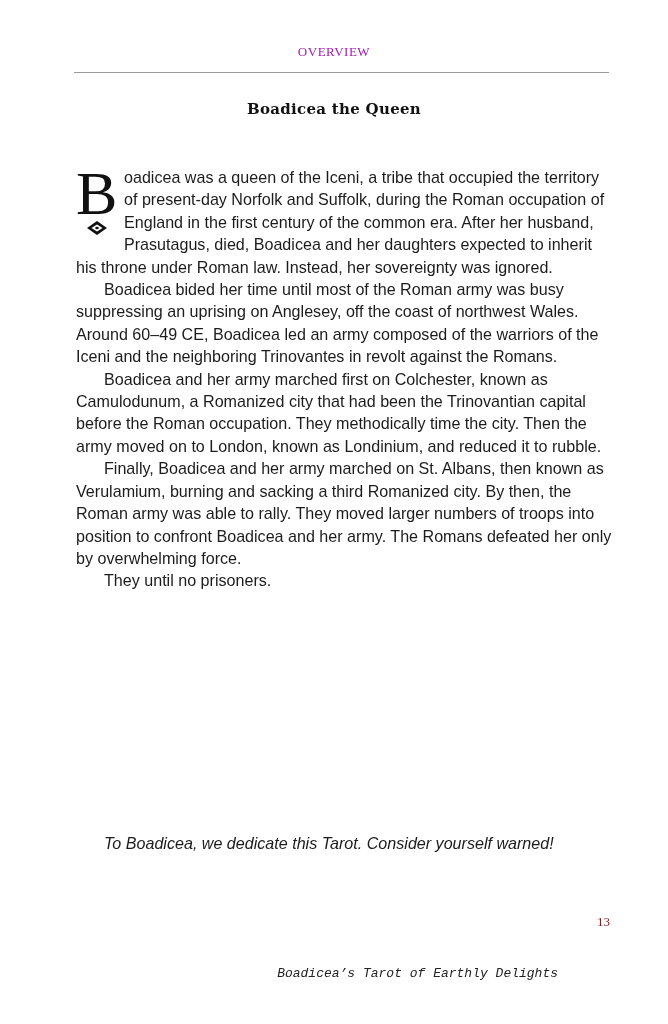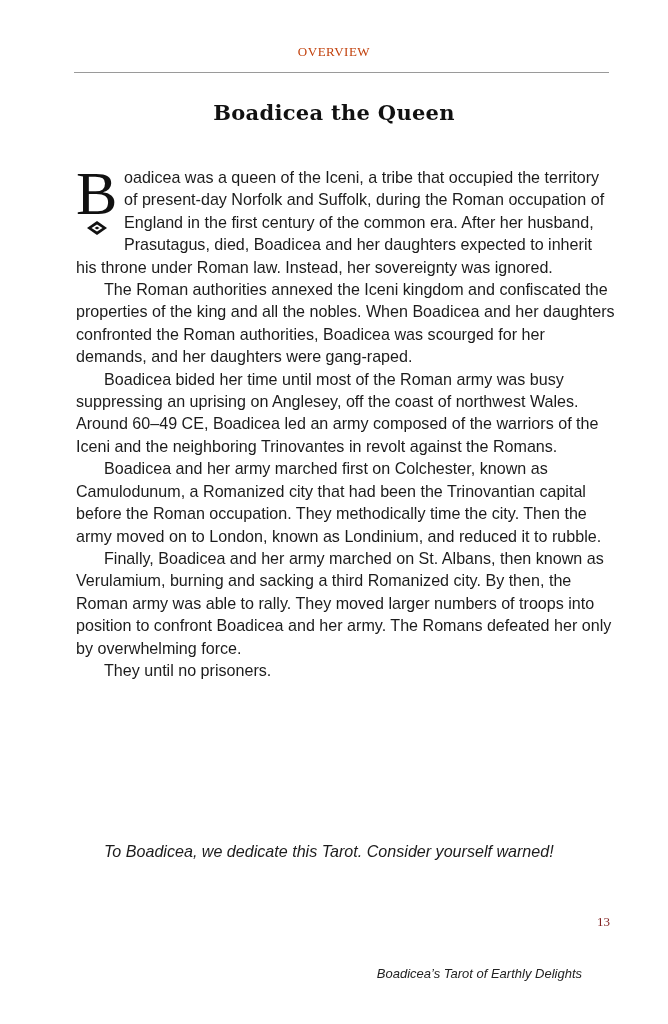--- a/index.html
+++ b/index.html
@@ -1,31 +1,31 @@
 <!DOCTYPE html>
 <html><head>
 <meta charset="utf-8">
 <style>
   html, body { margin: 0; padding: 0; background: #ffffff; }
   body { width: 668px; height: 1024px; position: relative; overflow: hidden; color: #1a1a1a; }
   .running-head {
     position: absolute; left: 0; width: 668px; top: 44px;
     text-align: center;
     font-family: "Liberation Serif", serif;
-    font-size: 13px; letter-spacing: 0.5px; color: #c2410c;
+    font-size: 13px; letter-spacing: 0.5px; color: #a21caf;
   }
   .head-rule {
     position: absolute; left: 74px; width: 535px; top: 72px;
     height: 0; border-top: 1px solid #9a9a9a;
   }
   .chapter-title {
     position: absolute; left: 0; width: 668px; top: 100px;
     text-align: center;
     font-family: "DejaVu Serif", serif;
-    font-weight: bold; font-size: 21px; color: #111;
+    font-weight: bold; font-size: 15px; color: #111;
     letter-spacing: 0.3px;
   }
   .body-text {
     position: absolute; left: 76px; top: 166px; width: 540px;
     font-family: "Liberation Sans", sans-serif;
     font-size: 16.1px; line-height: 22.4px; color: #1c1c1c;
   }
   .body-text p { margin: 0; text-indent: 28px; }
   .body-text p.first { text-indent: 0; }
   .dropcap-wrap {
@@ -36,25 +36,25 @@
     position: absolute; left: 0; top: -6px;
     font-family: "Liberation Serif", serif;
     font-size: 62px; line-height: 62px; color: #111;
   }
   .dropcap-ornament {
     position: absolute; left: 10px; top: 52px; width: 22px; height: 16px;
   }
   .dedication {
     position: absolute; left: 104px; top: 834px;
     font-family: "Liberation Sans", sans-serif;
-    font-style: italic; font-size: 16.1px; color: #1c1c1c; margin-top: 8px;
+    font-style: italic; font-size: 16.1px; color: #1c1c1c;
   }
   .footer-title {
-    position: absolute; right: 86px; top: 966px;
-    font-family: Liberation Sans, sans-serif;
+    position: absolute; right: 110px; top: 966px;
+    font-family: Liberation Mono, monospace;
     font-style: italic; font-size: 13px; color: #222; text-align: right;
   }
   .footer-page {
     position: absolute; right: 58px; top: 914px;
     font-family: "Liberation Serif", serif;
     font-size: 13px; color: #7f1d1d;
   }
 </style>
 </head>
 <body>
@@ -68,21 +68,20 @@
   <p class="first">
     <span class="dropcap-wrap">
       <span class="dropcap">B</span>
       <svg class="dropcap-ornament" viewBox="0 0 22 16">
         <polygon points="11,1 21,8 11,15 1,8" fill="#111"></polygon>
         <polygon points="11,4.5 16.5,8 11,11.5 5.5,8" fill="#fff"></polygon>
         <polygon points="11,6.5 13.5,8 11,9.5 8.5,8" fill="#111"></polygon>
       </svg>
     </span><span>oadicea was a queen of the Iceni, a tribe that occupied the territory of present-day Norfolk and Suffolk, during the Roman occupation of England in the first century of the common era. After her husband, Prasutagus, died, Boadicea and her daughters expected to inherit his throne under Roman law. Instead, her sovereignty was ignored.</span>
   </p>
-  <p>The Roman authorities annexed the Iceni kingdom and confiscated the properties of the king and all the nobles. When Boadicea and her daughters confronted the Roman authorities, Boadicea was scourged for her demands, and her daughters were gang-raped.</p>
   <p>Boadicea bided her time until most of the Roman army was busy suppressing an uprising on Anglesey, off the coast of northwest Wales. Around 60–49 CE, Boadicea led an army composed of the warriors of the Iceni and the neighboring Trinovantes in revolt against the Romans.</p>
   <p>Boadicea and her army marched first on Colchester, known as Camulodunum, a Romanized city that had been the Trinovantian capital before the Roman occupation. They methodically time the city. Then the army moved on to London, known as Londinium, and reduced it to rubble.</p>
   <p>Finally, Boadicea and her army marched on St. Albans, then known as Verulamium, burning and sacking a third Romanized city. By then, the Roman army was able to rally. They moved larger numbers of troops into position to confront Boadicea and her army. The Romans defeated her only by overwhelming force.</p>
   <p>They until no prisoners.</p>
 </div>
 
 <div class="dedication">To Boadicea, we dedicate this Tarot. Consider yourself warned!</div>
 
 <div class="footer-title">Boadicea’s Tarot of Earthly Delights</div>
 <div class="footer-page">13</div>

